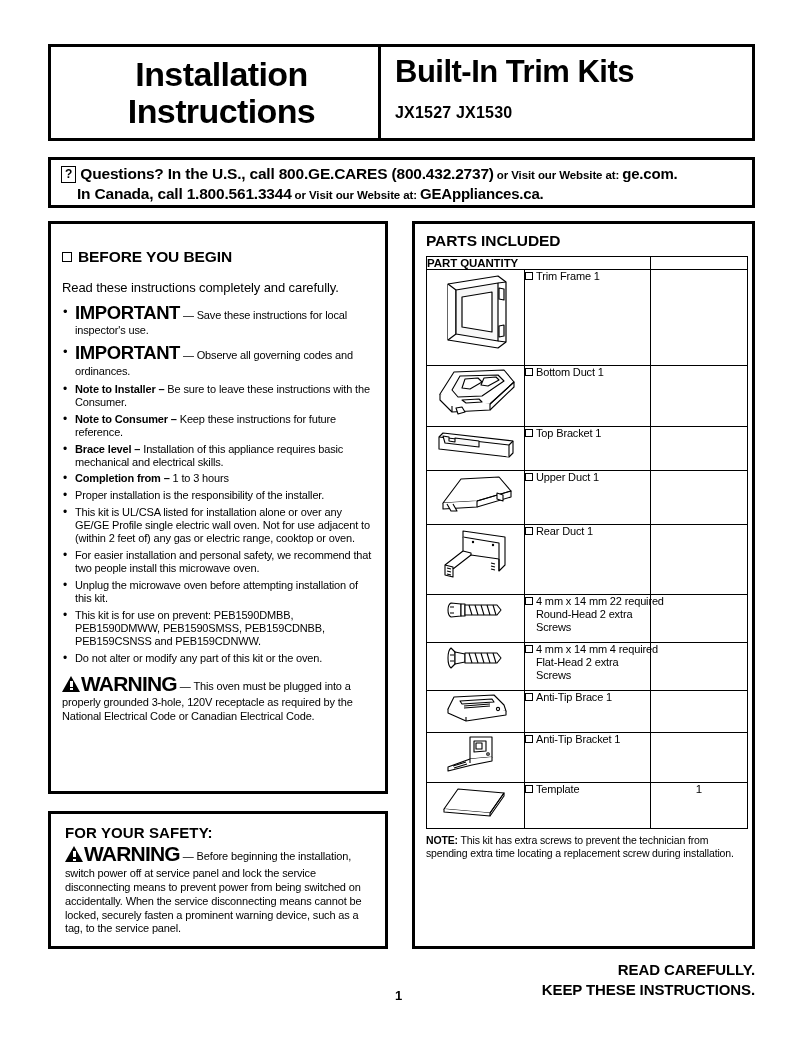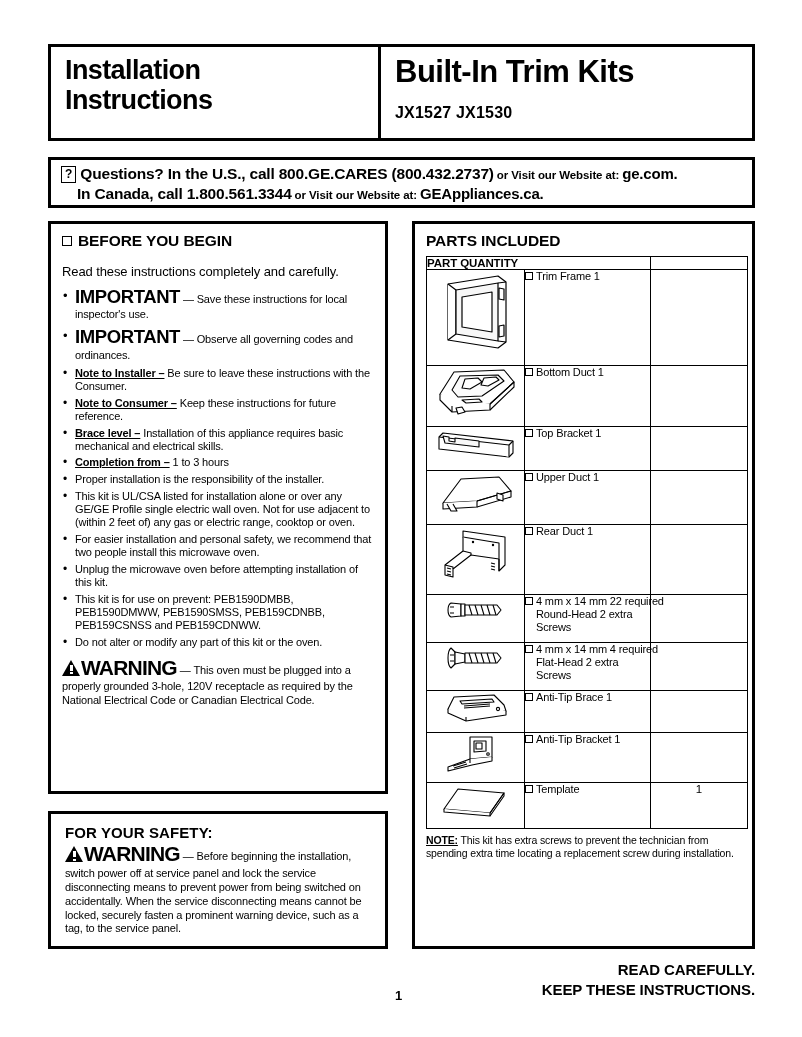--- a/index.html
+++ b/index.html
@@ -25,24 +25,25 @@
   .header-left {
     width: 330px;
     border-right: 3px solid #000;
     padding: 9px 0 0 14px;
   }
   .header-right {
     flex: 1;
     padding: 8px 0 0 14px;
   }
   .h-title {
-    font-size: 27px;
+    font-size: 34px;
     font-weight: bold;
     letter-spacing: -0.6px;
     line-height: 1.10;
+    text-align: center;
   }
   .h-title2 {
     font-size: 31px;
     font-weight: bold;
     letter-spacing: -0.5px;
     line-height: 1.12;
   }
   .h-models {
     font-size: 16px;
     font-weight: bold;
@@ -72,21 +73,21 @@
   .q-big { font-size: 15.5px; font-weight: bold; letter-spacing: -0.2px; }
   .q-small { font-size: 11.5px; font-weight: bold; letter-spacing: -0.1px; padding: 0 3px; }
   .q-web { font-size: 15px; font-weight: bold; letter-spacing: -0.2px; }
   .q-row2 { padding-left: 16px; margin-top: 1px; }
 
   
   .box-begin {
     position: absolute;
     left: 48px; top: 221px; width: 340px; height: 573px;
     border: 3px solid #000;
-    padding: 8px 10px 0 11px;
+    padding: 24px 10px 0 11px;
   }
   .sec-title {
     font-size: 15.5px;
     font-weight: bold;
     letter-spacing: -0.1px;
     display: flex;
     align-items: center;
   }
   .cb {
     display: inline-block;
@@ -122,21 +123,21 @@
   ul.blist > li.big {
     margin-bottom: 5px;
   }
   ul.blist > li.big::before { top: 2px; font-size: 13px; }
   .imp {
     font-size: 18.5px;
     font-weight: bold;
     letter-spacing: -0.4px;
   }
   .imp-tail { font-size: 11px; }
-  .b { font-weight: bold; text-decoration: underline; }
+  .b { font-weight: bold; }
 
   .warn-block { margin-top: 6px; font-size: 11px; line-height: 1.22; letter-spacing: -0.15px; }
   .warn-head {
     font-size: 21px;
     font-weight: bold;
     letter-spacing: -0.8px;
     display: inline-flex;
     align-items: center;
     vertical-align: -2px;
     justify-content: space-between;

